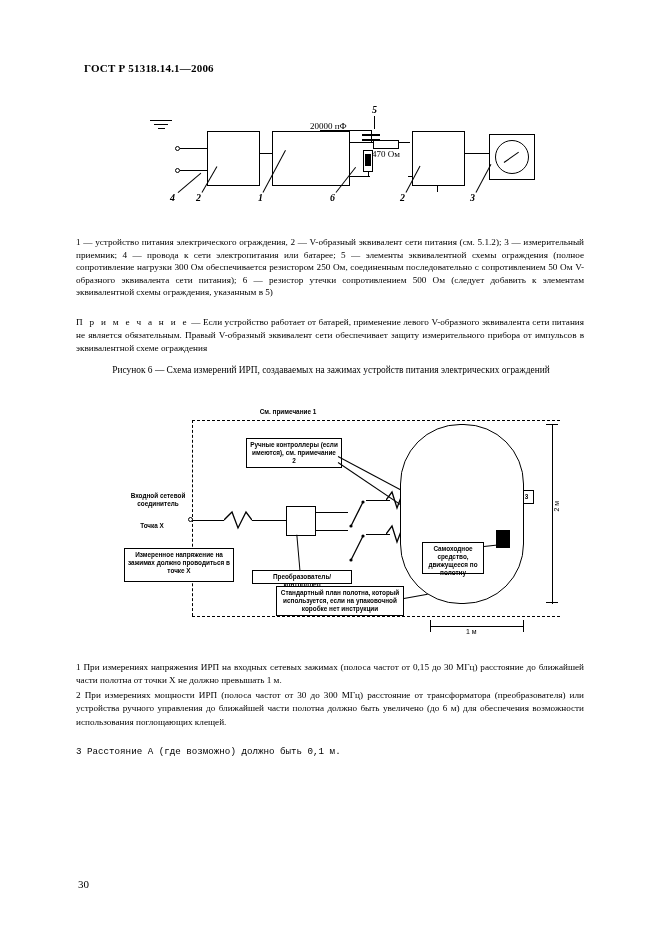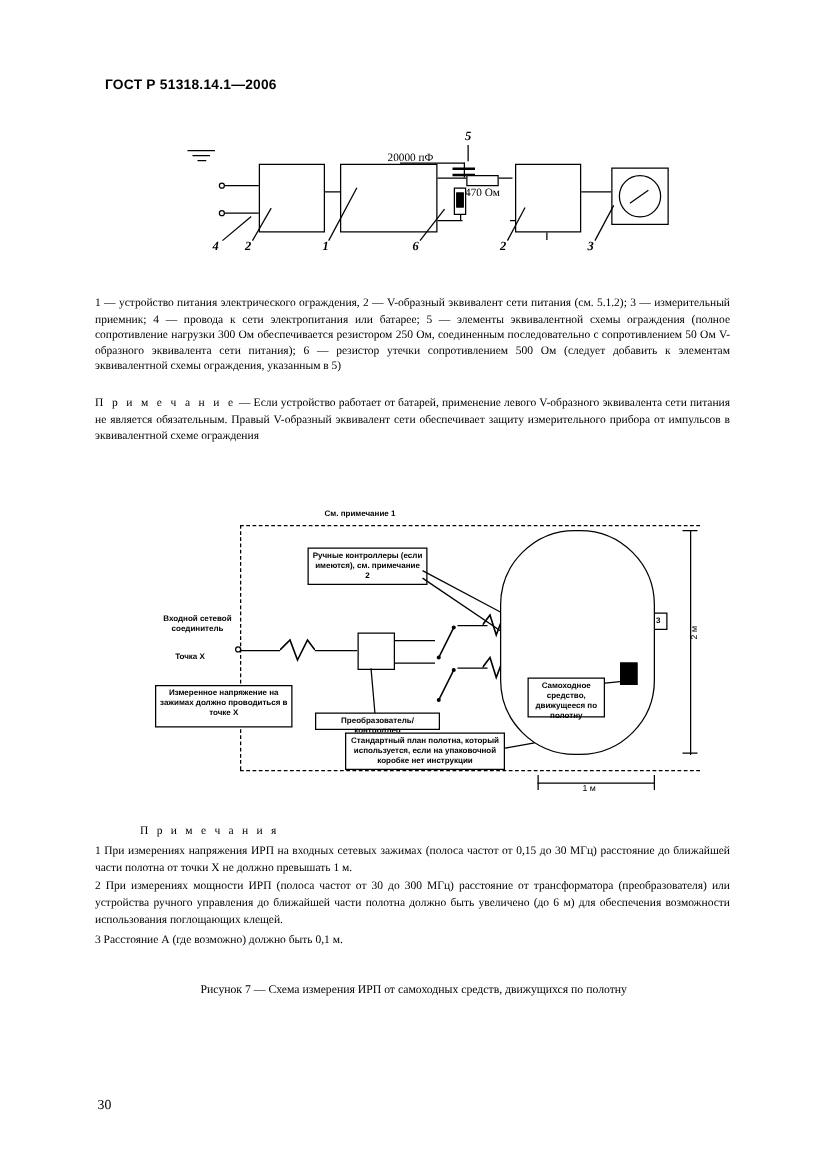--- a/index.html
+++ b/index.html
@@ -17,21 +17,21 @@
   }
   .page {
     position: absolute;
     left: 0; top: 0;
     width: 661px; height: 936px;
   }
   .std-header {
     position: absolute;
     left: 84px;
     top: 62px;
-    font-family: Liberation Sans, sans-serif;
+    font-family: Liberation Serif, serif;
     font-size: 11px;
     font-weight: bold;
     letter-spacing: 0.2px;
   }
   .page-number {
     position: absolute;
     left: 78px;
     top: 878px;
     font-size: 11px;
   }
@@ -291,20 +291,21 @@
     <div class="lbl-i" style="left:320px; top:72px;">3</div>
   </div>
 
   <div class="caption-block" style="left:76px; top:236px; width:508px;">1 — устройство питания электрического ограждения, 2 — V-образный эквивалент сети питания (см. 5.1.2); 3 — измерительный приемник; 4 — провода к сети электропитания или батарее; 5 — элементы эквивалентной схемы ограждения (полное сопротивление нагрузки 300 Ом обеспечивается резистором 250 Ом, соединенным последовательно с сопротивлением 50 Ом V-образного эквивалента сети питания); 6 — резистор утечки сопротивлением 500 Ом (следует добавить к элементам эквивалентной схемы ограждения, указанным в 5)</div>
 
   <div class="note6" style="left:76px; top:316px; width:508px;">
     <span class="sp">П р и м е ч а н и е</span>
     <span>— Если устройство работает от батарей, применение левого V-образного эквивалента сети питания не является обязательным. Правый V-образный эквивалент сети обеспечивает защиту измерительного прибора от импульсов в эквивалентной схеме ограждения</span>
   </div>
 
+  <div class="figtitle" style="left:96px; top:364px; width:470px;">Рисунок 6 — Схема измерений ИРП, создаваемых на зажимах устройств питания электрических ограждений</div>
 
   <div class="fig7">
 
     <div class="dash-h" style="left:92px; top:8px; width:368px;"></div>
     <div class="dash-v" style="left:92px; top:8px; height:196px;"></div>
     <div class="dash-h" style="left:92px; top:204px; width:368px;"></div>
 
     <div class="plain-lbl" style="left:140px; top:-4px; width:96px;">См. примечание 1</div>
 
     <div class="callout" style="left:146px; top:26px; width:96px; height:30px;">Ручные контроллеры (если имеются), см. примечание 2</div>
@@ -395,22 +396,20 @@
 
     <div class="ln hline" style="left:330px; top:214px; width:94px;"></div>
     <div class="ln vline" style="left:330px; top:208px; height:12px;"></div>
     <div class="ln vline" style="left:423px; top:208px; height:12px;"></div>
     <div class="dim-lbl" style="left:366px; top:216px;">1 м</div>
 
     <div class="dot" style="left:88px; top:105px;"></div>
   </div>
 
   <div class="notes7" style="left:76px; top:658px; width:508px;">
-    <div class="sp" style="margin-left:36px;">П р и м е ч а н и я</div>
     <div style="margin-top:3px;">1   При измерениях напряжения ИРП на входных сетевых зажимах (полоса частот от 0,15 до 30 МГц) расстояние до ближайшей части полотна от точки Х не должно превышать 1 м.</div>
     <div style="margin-top:1px;">2   При измерениях мощности ИРП (полоса частот от 30 до 300 МГц) расстояние от трансформатора (преобразователя) или устройства ручного управления до ближайшей части полотна должно быть увеличено (до 6 м) для обеспечения возможности использования поглощающих клещей.</div>
-    <div style="margin-top:3px;">3   Расстояние А (где возможно) должно быть 0,1 м.</div>
+    <div style="margin-top:16px;font-family:Liberation Mono, monospace;">3   Расстояние А (где возможно) должно быть 0,1 м.</div>
   </div>
 
-  <div class="figtitle" style="left:96px; top:786px; width:470px;">Рисунок 7 — Схема измерения ИРП от самоходных средств, движущихся по полотну</div>
 
   <div class="page-number">30</div>
 </div>
 
 </body></html>

